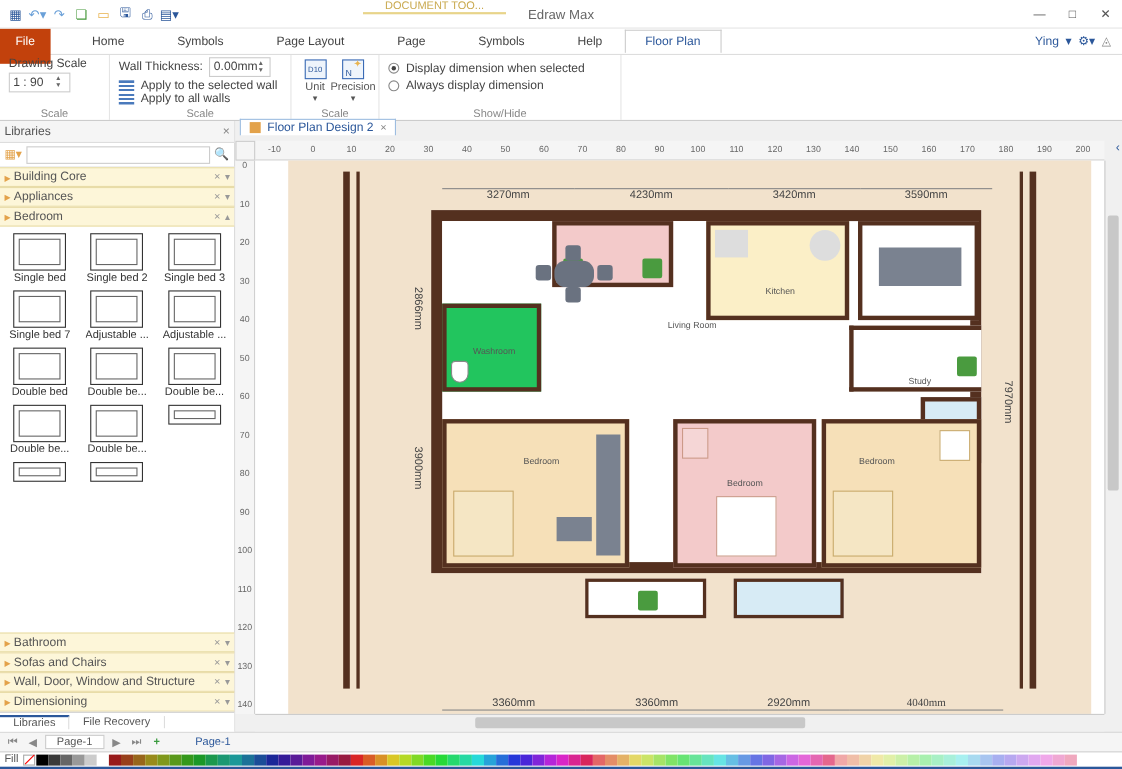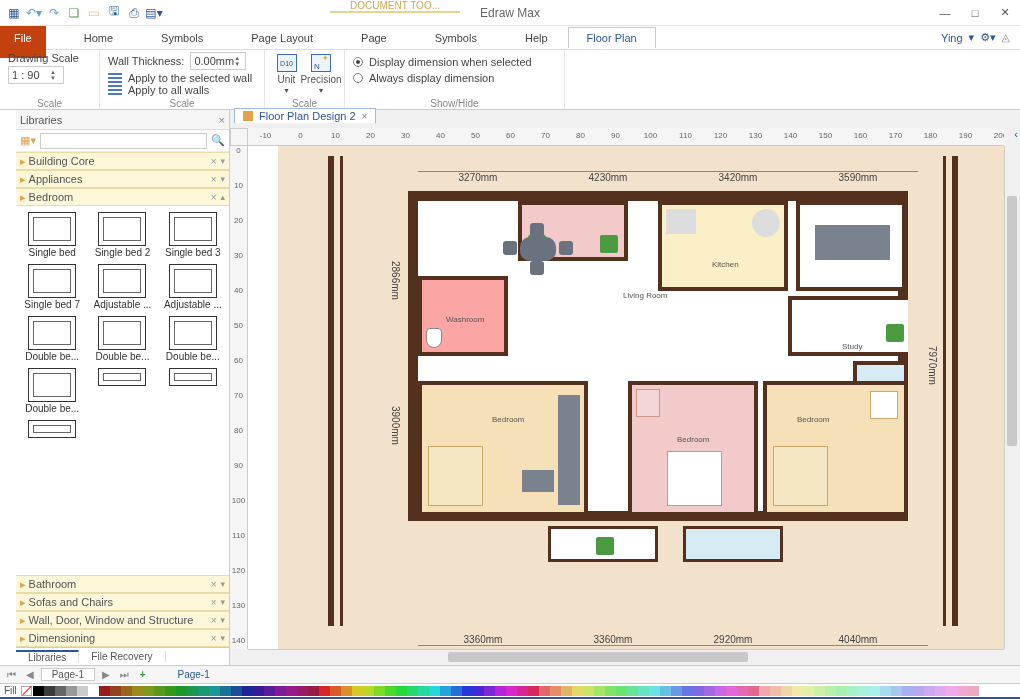--- a/index.html
+++ b/index.html
@@ -29,21 +29,21 @@
 .ribbon-group-label { position: absolute; bottom: 0; left: 0; right: 0; text-align: center; font-size: 10px; color: #888; }
 .ribbon-row { display: flex; align-items: center; gap: 6px; font-size: 11px; color: #444; }
 .num-input { width: 56px; height: 18px; border: 1px solid #ccc; font-size: 11px; padding: 0 3px; display: flex; align-items: center; justify-content: space-between; background: #fff; }
 .num-input .spin { width: 10px; display: flex; flex-direction: column; font-size: 6px; line-height: 6px; color: #666; }
 .btn-ico { width: 30px; display: flex; flex-direction: column; align-items: center; font-size: 10px; color: #555; gap: 2px; }
 .btn-ico .sq { width: 20px; height: 18px; border: 1px solid #3a6bb5; background: #eef4fb; }
 .radio { width: 10px; height: 10px; border: 1px solid #888; border-radius: 50%; display: inline-block; }
 .radio.on::after { content:""; display:block; width:4px; height:4px; background:#444; border-radius:50%; margin:2px; }
 
 
-.main { display: flex; height: 555px; padding-left: 16px; }
+.main { display: flex; height: 555px; }
 
 
 .lib-panel { width: 214px; border-right: 1px solid #ccc; display: flex; flex-direction: column; background: #fff; }
 .lib-header { height: 20px; background: #f5f5f5; border-bottom: 1px solid #ddd; display: flex; align-items: center; padding: 0 4px; color: #555; }
 .lib-header .close { margin-left: auto; color: #888; }
 .lib-tools { height: 22px; display: flex; align-items: center; padding: 0 4px; border-bottom: 1px solid #eee; }
 .lib-search { flex: 1; height: 16px; border: 1px solid #ccc; margin: 0 4px; }
 .lib-cat { height: 18px; background: #fdf6d9; border-top: 1px solid #e8dca8; border-bottom: 1px solid #e8dca8; display: flex; align-items: center; padding: 0 4px; font-size: 11px; color: #555; }
 .lib-cat .x { margin-left: auto; color: #999; font-size: 10px; }
 .lib-cat .arrow { margin-left: 4px; color: #999; font-size: 9px; }
@@ -75,21 +75,21 @@
 .outer-walls { position:absolute; left:130px; top:75px; width:500px; height:330px; background:#fff; border:10px solid #54301f; }
 .dim-top { position:absolute; top: 55px; left: 140px; display:flex; font-size:10px; color:#444; }
 .dim-top div { text-align:center; border-top:1px solid #888; position:relative; }
 .dim-bot { position:absolute; bottom: 30px; left: 140px; display:flex; font-size:10px; color:#444; }
 .dim-bot div { text-align:center; border-bottom:1px solid #888; }
 .vdim { position:absolute; font-size:10px; color:#444; writing-mode: vertical-rl; }
 .room { position:absolute; border:4px solid #54301f; }
 .balcony1 { left:100px; top:0; width:110px; height:60px; background:#f3caca; }
 .kitchen { left:240px; top:0; width:130px; height:90px; background:#fbefc7; }
 .room-tr { left:378px; top:0; width:110px; height:90px; background:#fff; }
-.wash { left:0; top:75px; width:90px; height:80px; background:#fca5a5; }
+.wash { left:0; top:75px; width:90px; height:80px; background:#22c55e; }
 .living { left:90px; top:60px; width:280px; height:120px; background:#fff; border:none; }
 .study { left:370px; top:95px; width:120px; height:60px; background:#fff; }
 .bath2 { left:435px; top:160px; width:55px; height:60px; background:#d7ebf5; }
 .bed1 { left:0; top:180px; width:170px; height:135px; background:#f6e0b8; }
 .bed2 { left:210px; top:180px; width:130px; height:135px; background:#f3caca; }
 .bed3 { left:345px; top:180px; width:145px; height:135px; background:#f6e0b8; }
 .room-label { position:absolute; font-size:8px; color:#555; }
 .furn { position:absolute; background:#888; }
 .green { position:absolute; width:18px; height:18px; background:#4a9b3f; border-radius:2px; }
 .frame-line { position:absolute; background:#54301f; }
@@ -251,20 +251,24 @@
             <div class="shape-thumb"></div>
             <div class="shape-label">Single bed 7</div>
           </div>
           <div class="shape-cell">
             <div class="shape-thumb"></div>
             <div class="shape-label">Adjustable ...</div>
           </div>
           <div class="shape-cell">
             <div class="shape-thumb"></div>
             <div class="shape-label">Adjustable ...</div>
+          </div>
+          <div class="shape-cell">
+            <div class="shape-thumb"></div>
+            <div class="shape-label">Double bed</div>
           </div>
           <div class="shape-cell">
             <div class="shape-thumb"></div>
             <div class="shape-label">Double be...</div>
           </div>
           <div class="shape-cell">
             <div class="shape-thumb"></div>
             <div class="shape-label">Double be...</div>
           </div>
           <div class="shape-cell">
@@ -333,21 +337,21 @@
         <div class="dim-top" id="dim-top">
             <div style="width: 120px;">3270mm</div>
             <div style="width: 140px;">4230mm</div>
             <div style="width: 120px;">3420mm</div>
             <div style="width: 120px;">3590mm</div>
           </div>
         <div class="dim-bot" id="dim-bot">
             <div style="width: 130px;">3360mm</div>
             <div style="width: 130px;">3360mm</div>
             <div style="width: 110px;">2920mm</div>
-            <div style="width: 140px;">4040mm</div>
+            <div style="width: 140px; font-family: Liberation Serif, serif;">4040mm</div>
           </div>
         <div class="vdim" style="left:112px; top:145px;">2866mm</div>
         <div class="vdim" style="left:112px; top:290px;">3900mm</div>
         <div class="vdim" style="right:70px; top:230px;">7970mm</div>
 
         <div class="outer-walls">
           <div class="room balcony1">
             <div class="green" style="left:6px; bottom:4px;"></div>
             <div class="green" style="right:6px; bottom:4px;"></div>
           </div>

